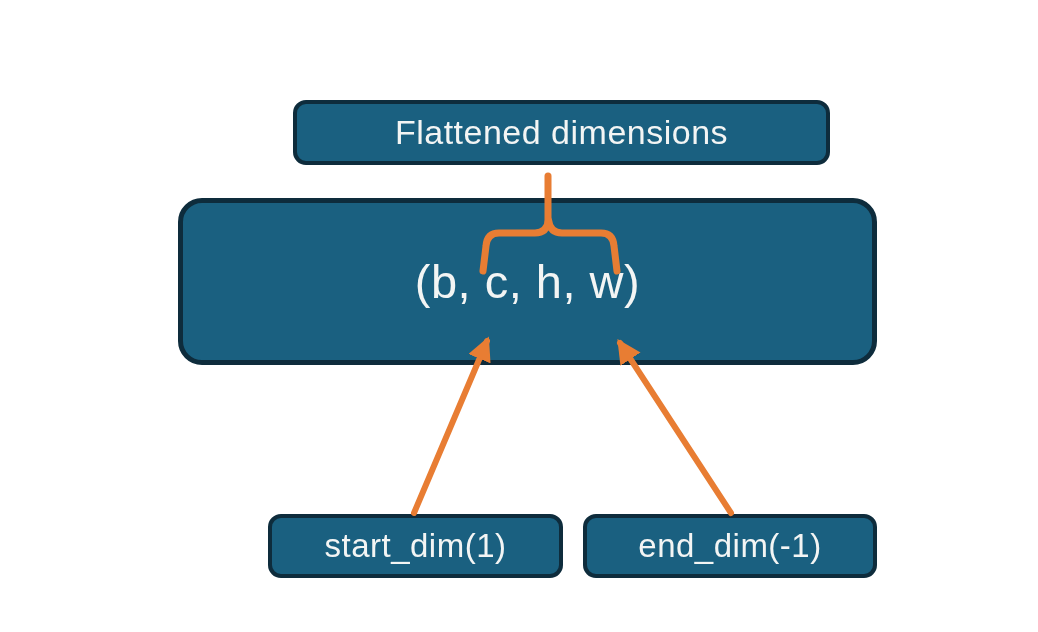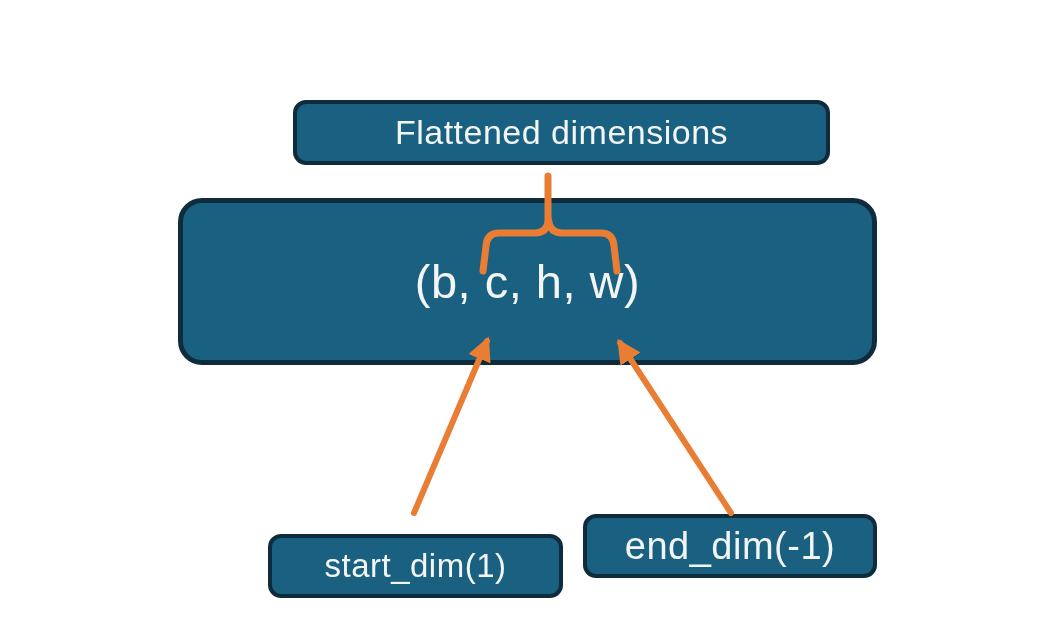--- a/index.html
+++ b/index.html
@@ -40,25 +40,24 @@
   }
   .node-tensor{
     left:178px; top:198px; width:699px; height:167px;
     border-width:5px;
     border-radius:24px;
     font-size:47px;
   }
   .node-start{
     left:268px; top:514px; width:295px; height:64px;
     font-size:33px;
-    margin-top:20px;
   }
   .node-end{
     left:583px; top:514px; width:294px; height:64px;
-    font-size:38px;
+    font-size:33px;
   }
   svg.overlay{
     position:absolute;
     left:0; top:0;
     width:1038px;
     height:632px;
     pointer-events:none;
   }
   .accent-stroke{
     stroke:var(--accent-orange);

